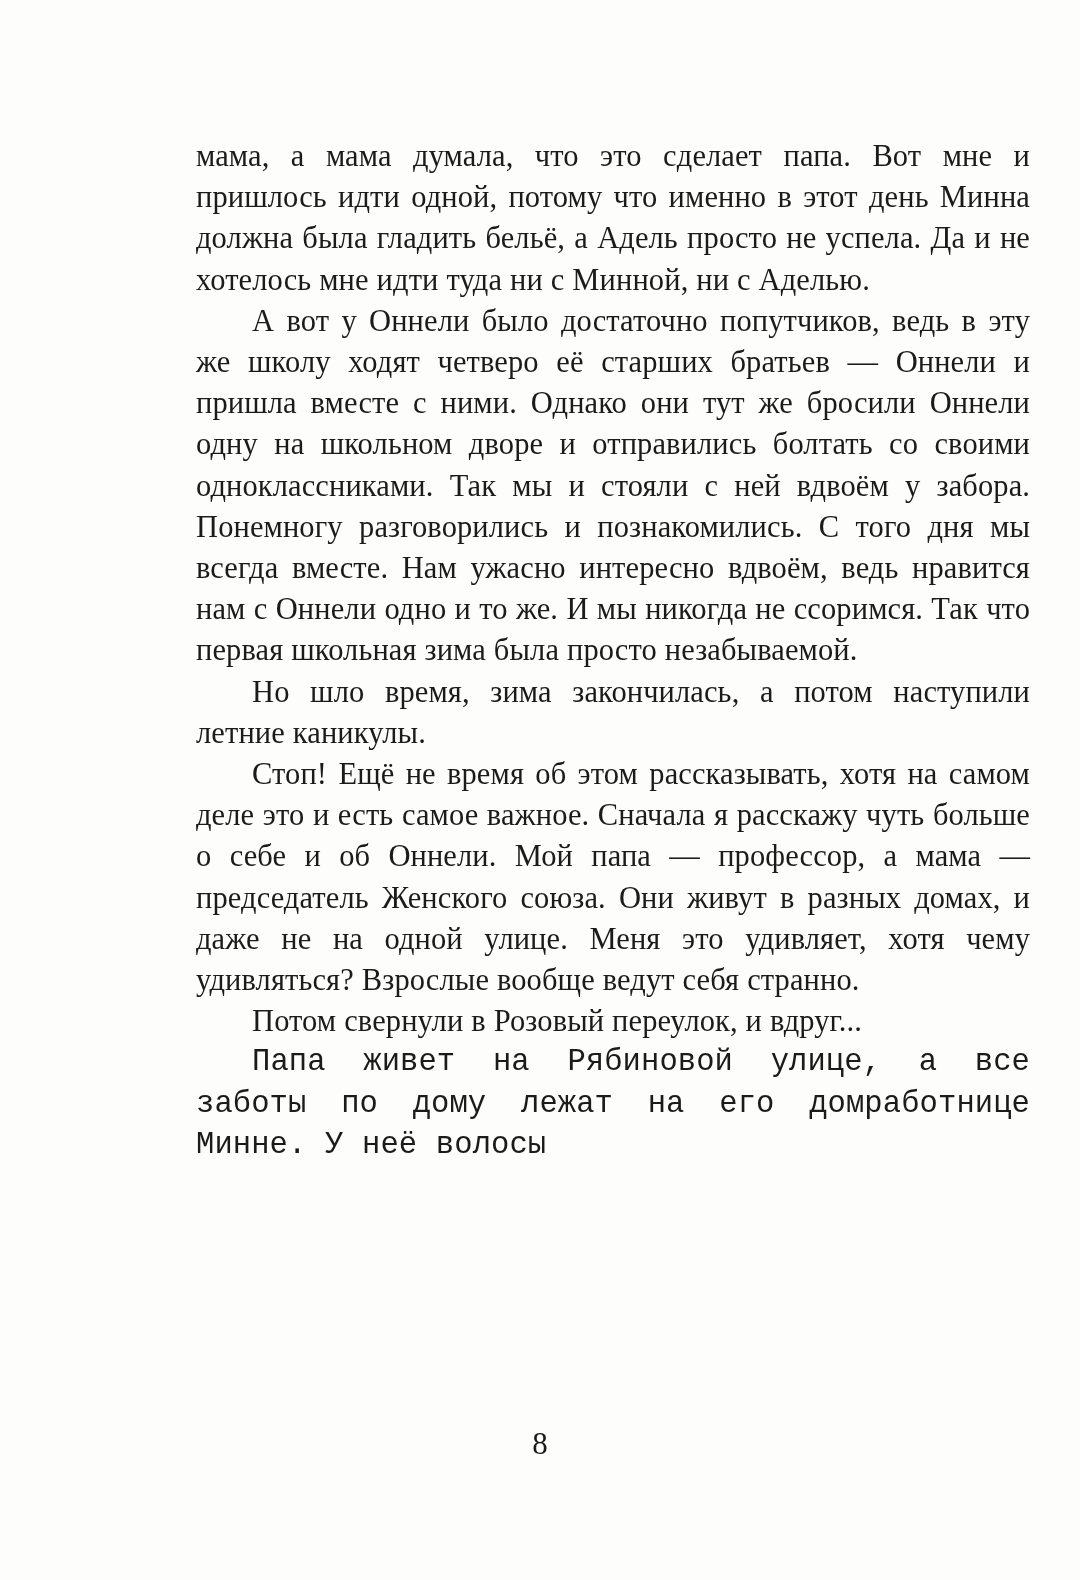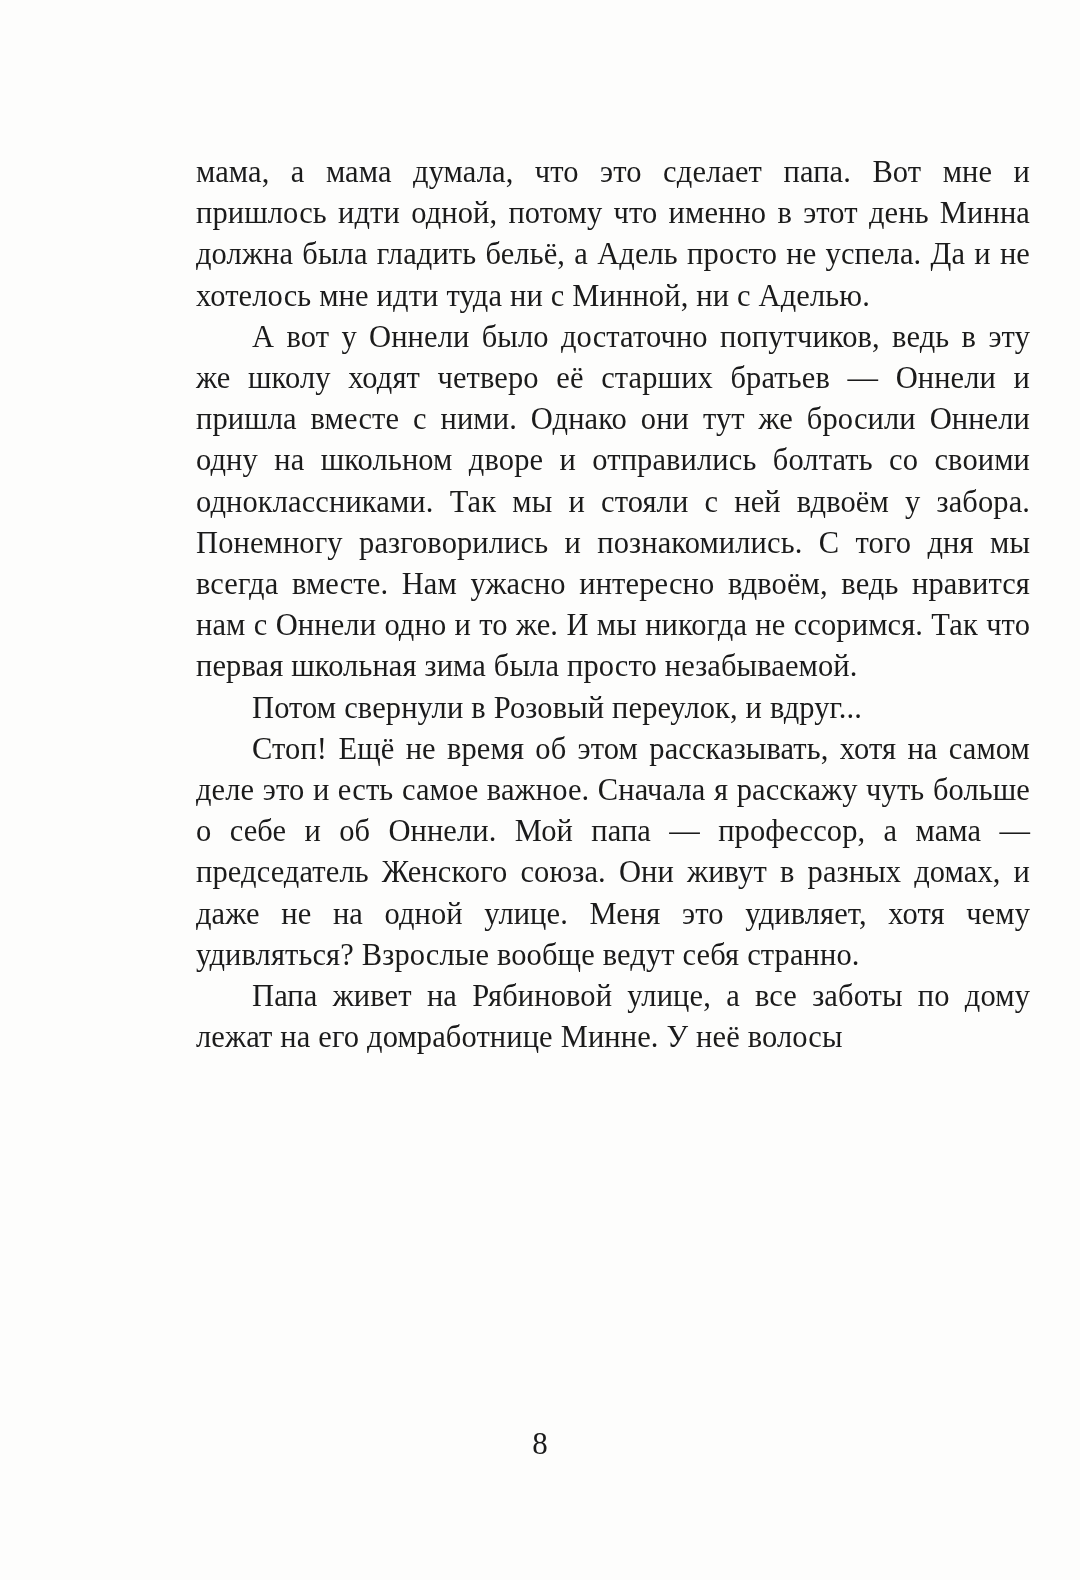--- a/index.html
+++ b/index.html
@@ -19,21 +19,21 @@
     position: relative;
     width: 1080px;
     height: 1580px;
     background: #fdfdfc;
     box-sizing: border-box;
   }
 
   .text-block {
     position: absolute;
     left: 196px;
-    top: 152px;
+    top: 136px;
     width: 834px;
   }
 
   .para {
     margin: 0;
     text-align: justify;
     text-justify: inter-word;
     font-size: 30.5px;
     line-height: 41.2px;
     letter-spacing: 0.1px;
@@ -46,20 +46,21 @@
     text-indent: 56px;
   }
 
   .para.no-indent {
     text-indent: 0;
   }
 
   
   .para:last-child {
     margin-bottom: 11px;
+    font-family: Liberation Mono, monospace;
   }
 
   .page-number {
     position: absolute;
     left: 0;
     right: 0;
     top: 1424px;
     text-align: center;
     font-size: 31px;
     line-height: 40px;
@@ -67,20 +68,21 @@
   }
 </style>
 </head>
 <body>
 
 <div class="page">
 
   <div class="text-block">
     <p class="para no-indent">мама, а мама думала, что это сделает папа. Вот мне и пришлось идти одной, потому что именно в этот день Минна должна была гладить бельё, а Адель просто не успела. Да и не хотелось мне идти туда ни с Минной, ни с Аделью.</p>
     <p class="para indent">А вот у Оннели было достаточно попутчиков, ведь в эту же школу ходят четверо её старших братьев — Оннели и пришла вместе с ними. Однако они тут же бросили Оннели одну на школьном дворе и отправились болтать со своими одноклассниками. Так мы и стояли с ней вдвоём у забора. Понемногу разговорились и познакомились. С того дня мы всегда вместе. Нам ужасно интересно вдвоём, ведь нравится нам с Оннели одно и то же. И мы никогда не ссоримся. Так что первая школьная зима была просто незабываемой.</p>
+    <p class="para indent">Но шло время, зима закончилась, а потом наступили летние каникулы.</p>
+    <p class="para indent">Стоп! Ещё не время об этом рассказывать, хотя на самом деле это и есть самое важное. Сначала я расскажу чуть больше о себе и об Оннели. Мой папа — профессор, а мама — председатель Женского союза. Они живут в разных домах, и даже не на одной улице. Меня это удивляет, хотя чему удивляться? Взрослые вообще ведут себя странно.</p>
     <p class="para indent">Потом свернули в Розовый переулок, и вдруг...</p>
-    <p class="para indent">Стоп! Ещё не время об этом рассказывать, хотя на самом деле это и есть самое важное. Сначала я расскажу чуть больше о себе и об Оннели. Мой папа — профессор, а мама — председатель Женского союза. Они живут в разных домах, и даже не на одной улице. Меня это удивляет, хотя чему удивляться? Взрослые вообще ведут себя странно.</p>
     <p class="para indent">Папа живет на Рябиновой улице, а все заботы по дому лежат на его домработнице Минне. У неё волосы</p>
   </div>
 
   <div class="page-number">8</div>
 
 </div>
 
 </body></html>

